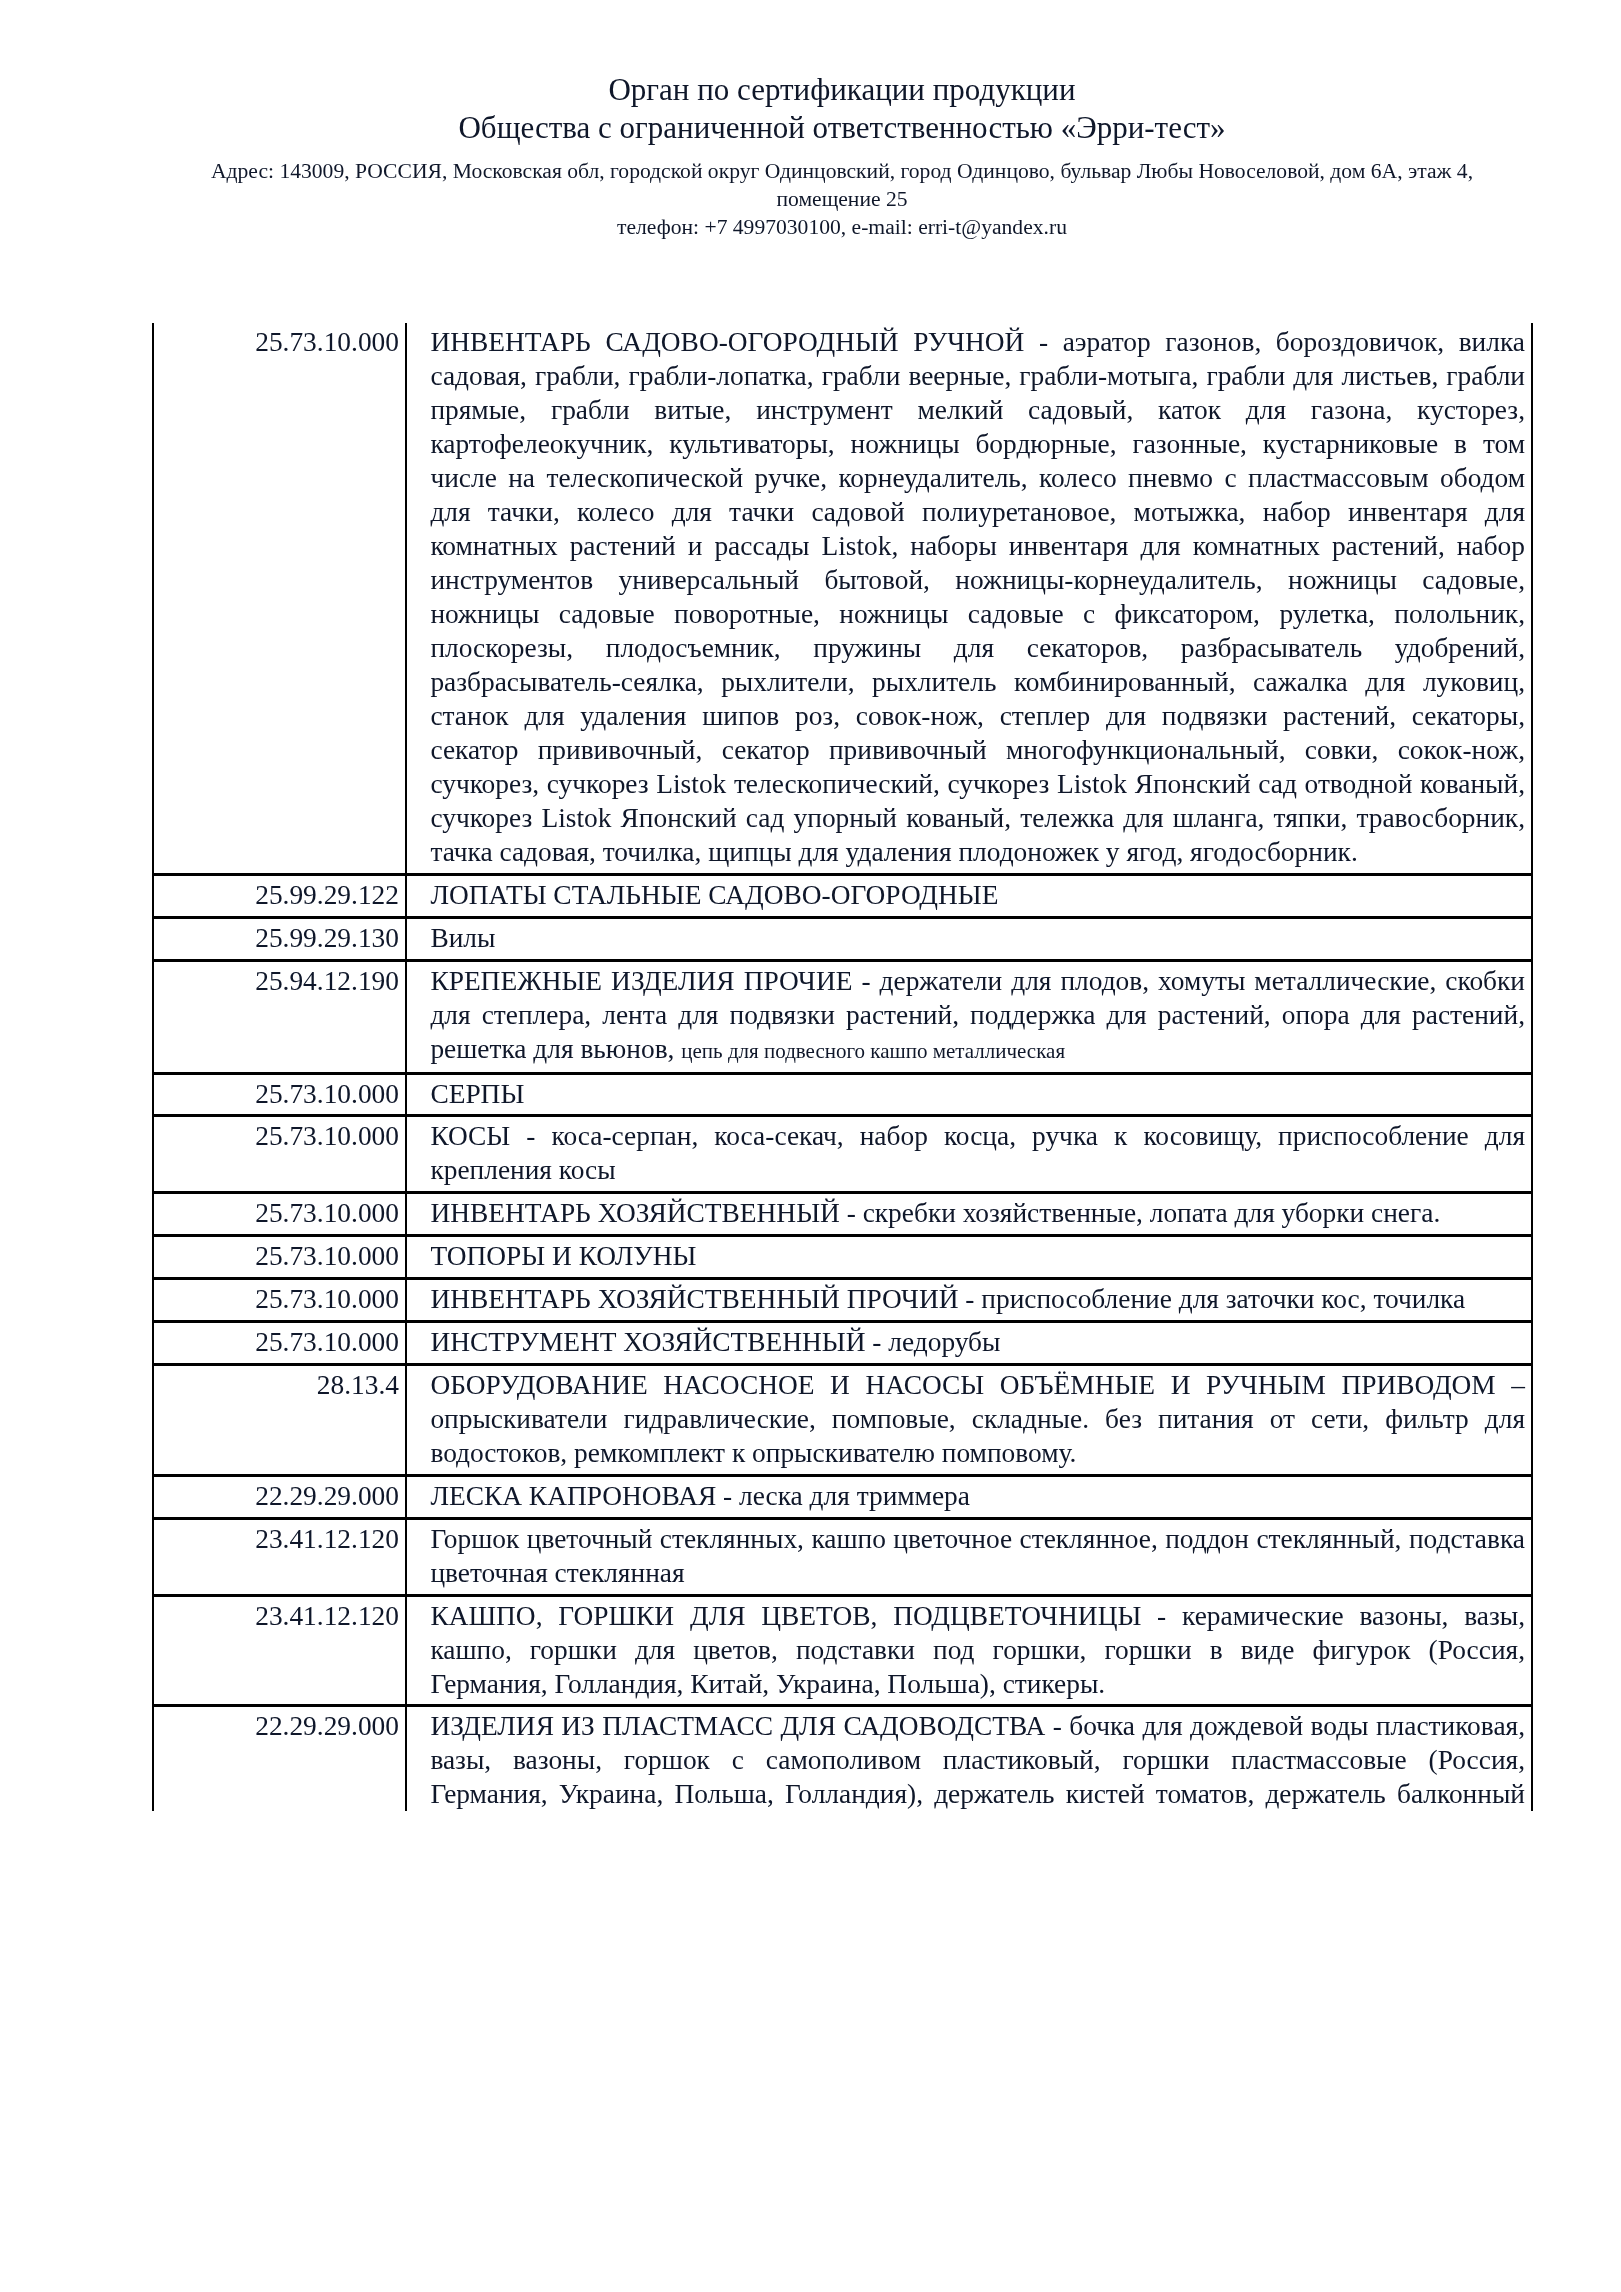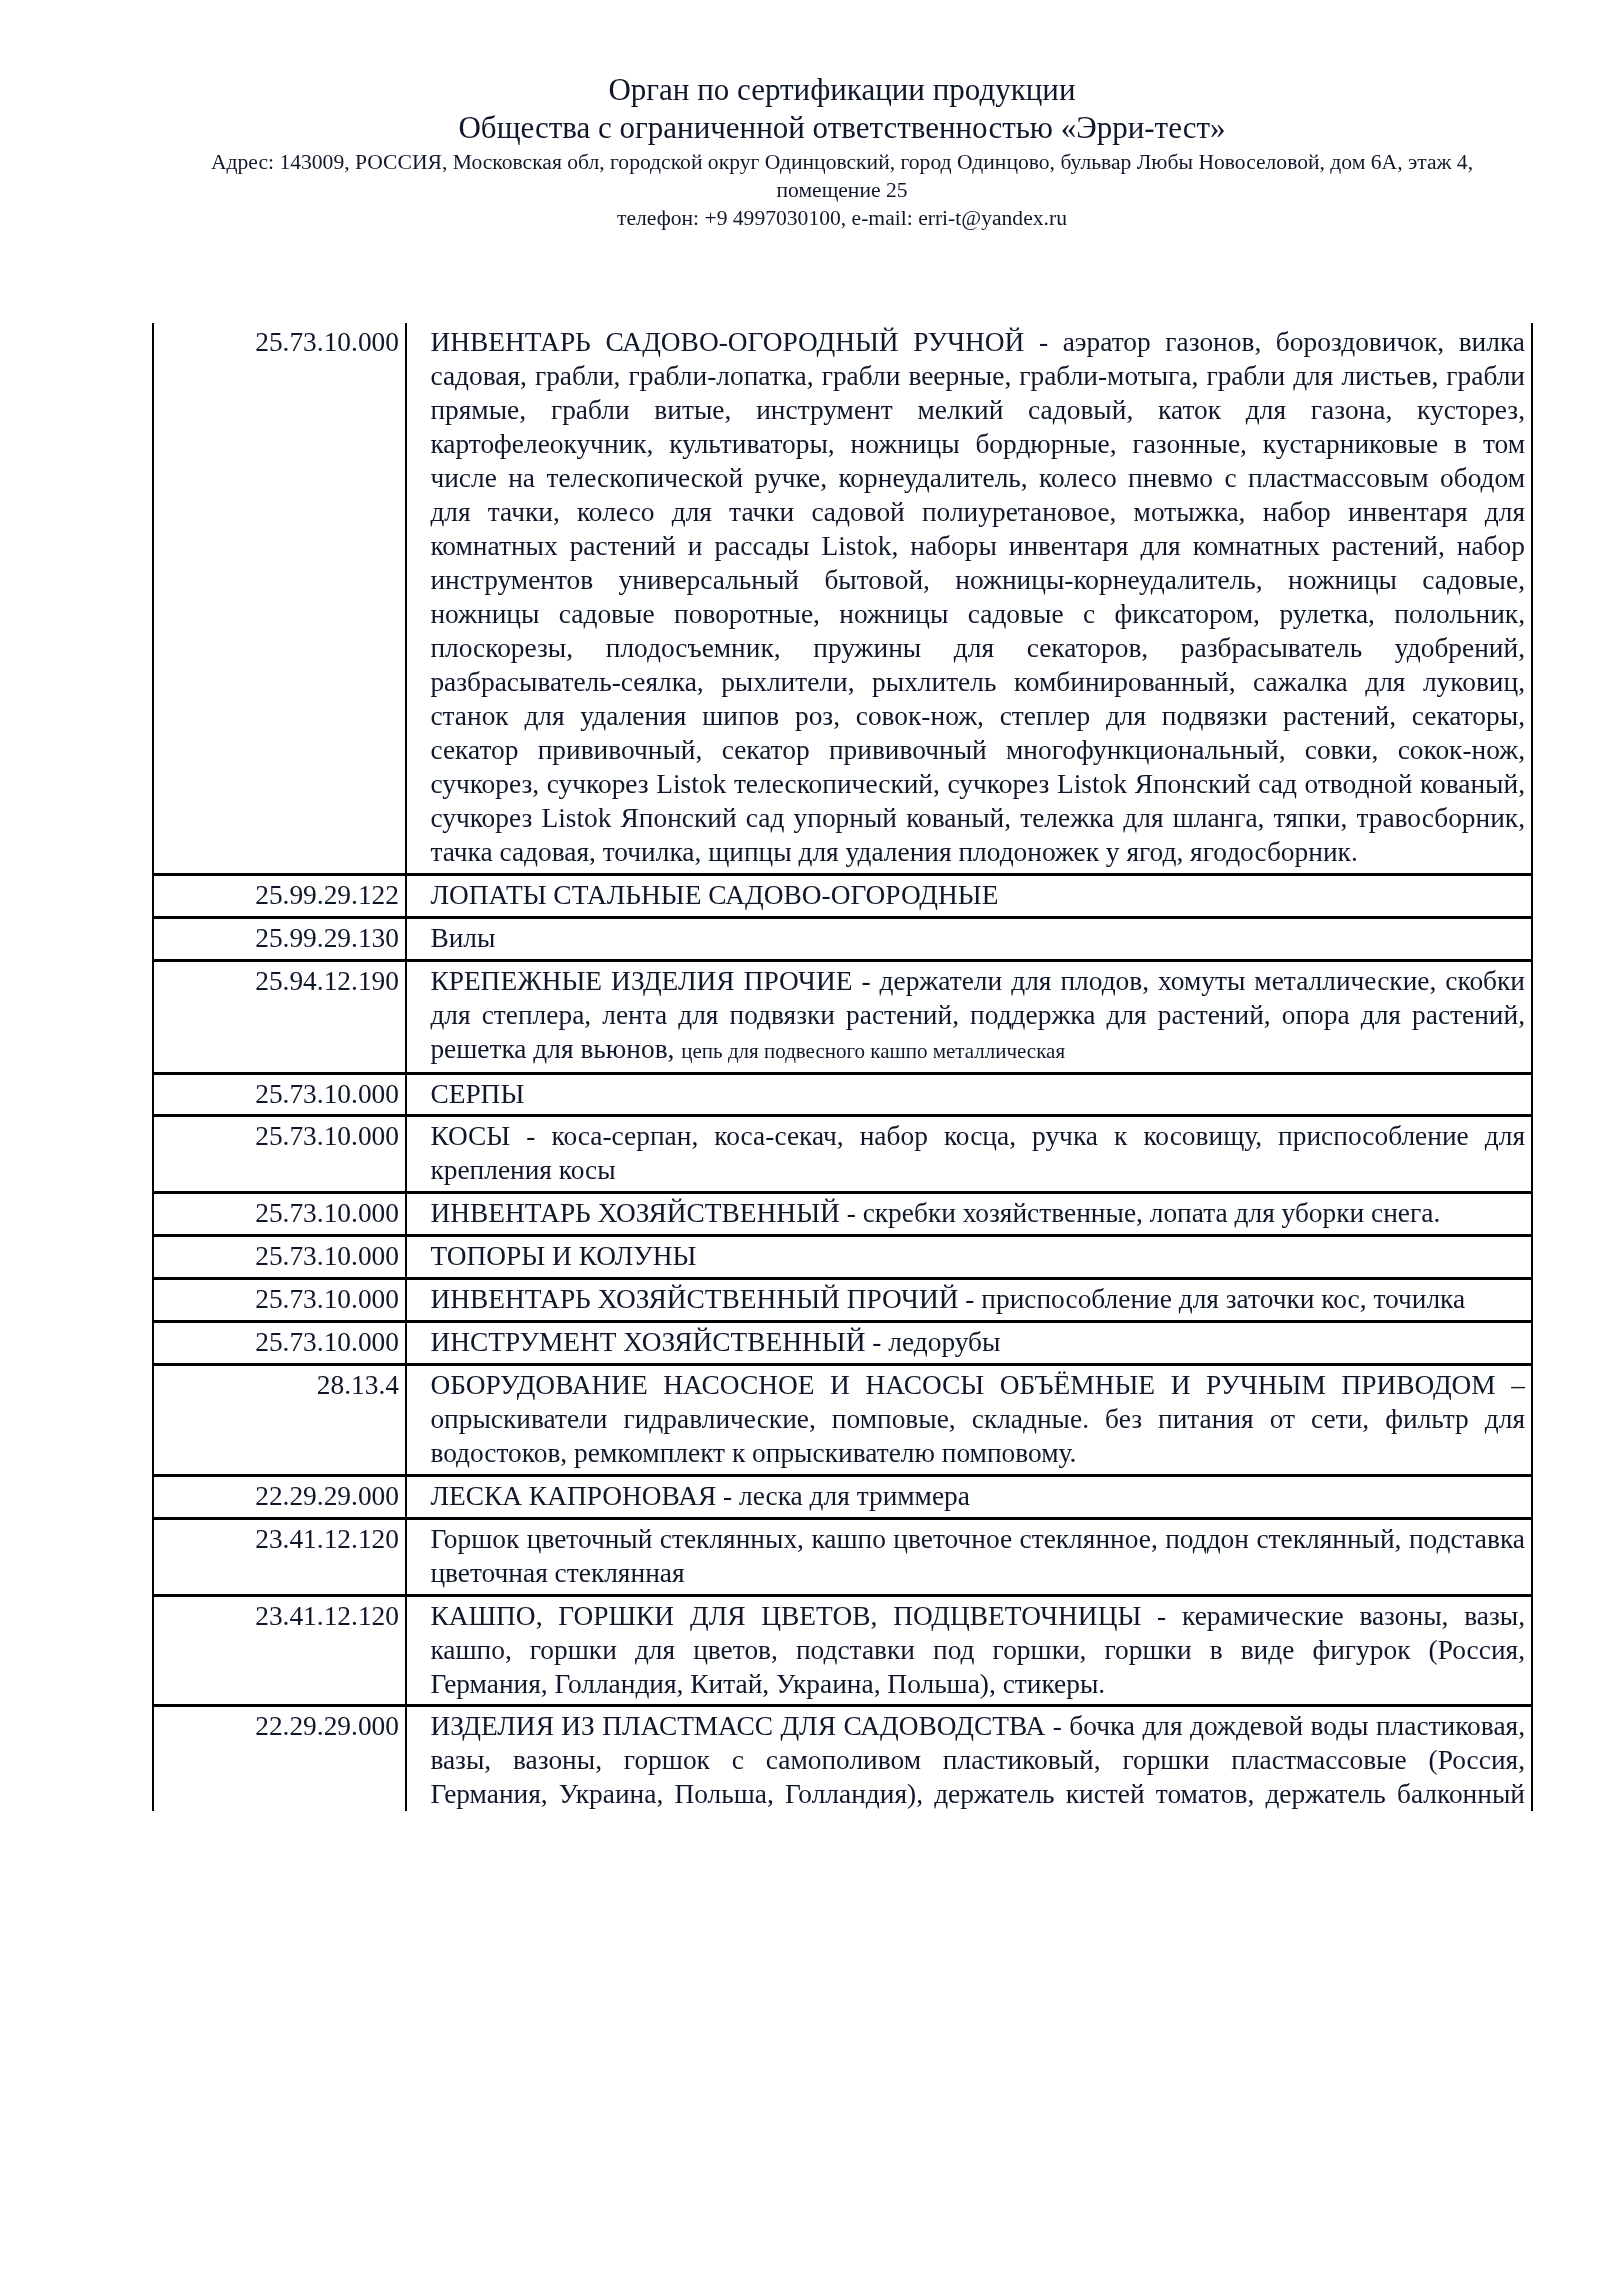--- a/index.html
+++ b/index.html
@@ -26,21 +26,21 @@
   .h-line-big {
     font-size: 31px;
     line-height: 38px;
     white-space: nowrap;
   }
   .h-line-small {
     font-size: 21.6px;
     line-height: 28px;
     white-space: nowrap;
   }
-  .h-gap { margin-top: 1px; }
+  .h-gap { margin-top: 10px; }
   table.products {
     position: absolute;
     top: 323px;
     left: 152px;
     width: 1381px;
     border-collapse: collapse;
     table-layout: fixed;
     background: #ffffff;
   }
   table.products td {
@@ -80,21 +80,21 @@
 </head>
 <body>
 
 <div class="page">
 
   <div class="doc-header">
     <div class="h-line-big">Орган по сертификации продукции</div>
     <div class="h-line-big">Общества с ограниченной ответственностью «Эрри-тест»</div>
     <div class="h-line-small h-gap">Адрес: 143009, РОССИЯ, Московская обл, городской округ Одинцовский, город Одинцово, бульвар Любы Новоселовой, дом 6А, этаж 4,</div>
     <div class="h-line-small">помещение 25</div>
-    <div class="h-line-small">телефон: +9 4997030100, e-mail: erri-t@yandex.ru</div>
+    <div class="h-line-small">телефон: +7 4997030100, e-mail: erri-t@yandex.ru</div>
   </div>
 
   <table class="products">
     <tbody id="product-rows">
         <tr>
           <td class="code-cell">25.73.10.000</td>
           <td class="desc-cell"><span>ИНВЕНТАРЬ САДОВО-ОГОРОДНЫЙ РУЧНОЙ - аэратор газонов, бороздовичок, вилка садовая, грабли, грабли-лопатка, грабли веерные, грабли-мотыга, грабли для листьев, грабли прямые, грабли витые, инструмент мелкий садовый, каток для газона, кусторез, картофелеокучник, культиваторы, ножницы бордюрные, газонные, кустарниковые в том числе на телескопической ручке, корнеудалитель, колесо пневмо с пластмассовым ободом для тачки, колесо  для тачки садовой полиуретановое, мотыжка, набор инвентаря для комнатных растений и рассады Listok, наборы инвентаря для комнатных растений, набор инструментов универсальный бытовой, ножницы-корнеудалитель, ножницы садовые, ножницы садовые поворотные, ножницы садовые с фиксатором, рулетка, полольник, плоскорезы, плодосъемник, пружины для секаторов, разбрасыватель удобрений, разбрасыватель-сеялка, рыхлители, рыхлитель комбинированный, сажалка для луковиц, станок для удаления шипов роз, совок-нож, степлер для подвязки растений, секаторы, секатор прививочный, секатор прививочный многофункциональный, совки, сокок-нож, сучкорез, сучкорез Listok телескопический, сучкорез Listok Японский сад отводной кованый, сучкорез Listok Японский сад упорный кованый, тележка для шланга, тяпки, травосборник, тачка садовая, точилка, щипцы для удаления плодоножек у ягод, ягодосборник.</span></td>
         </tr>
         <tr>
           <td class="code-cell">25.99.29.122</td>

